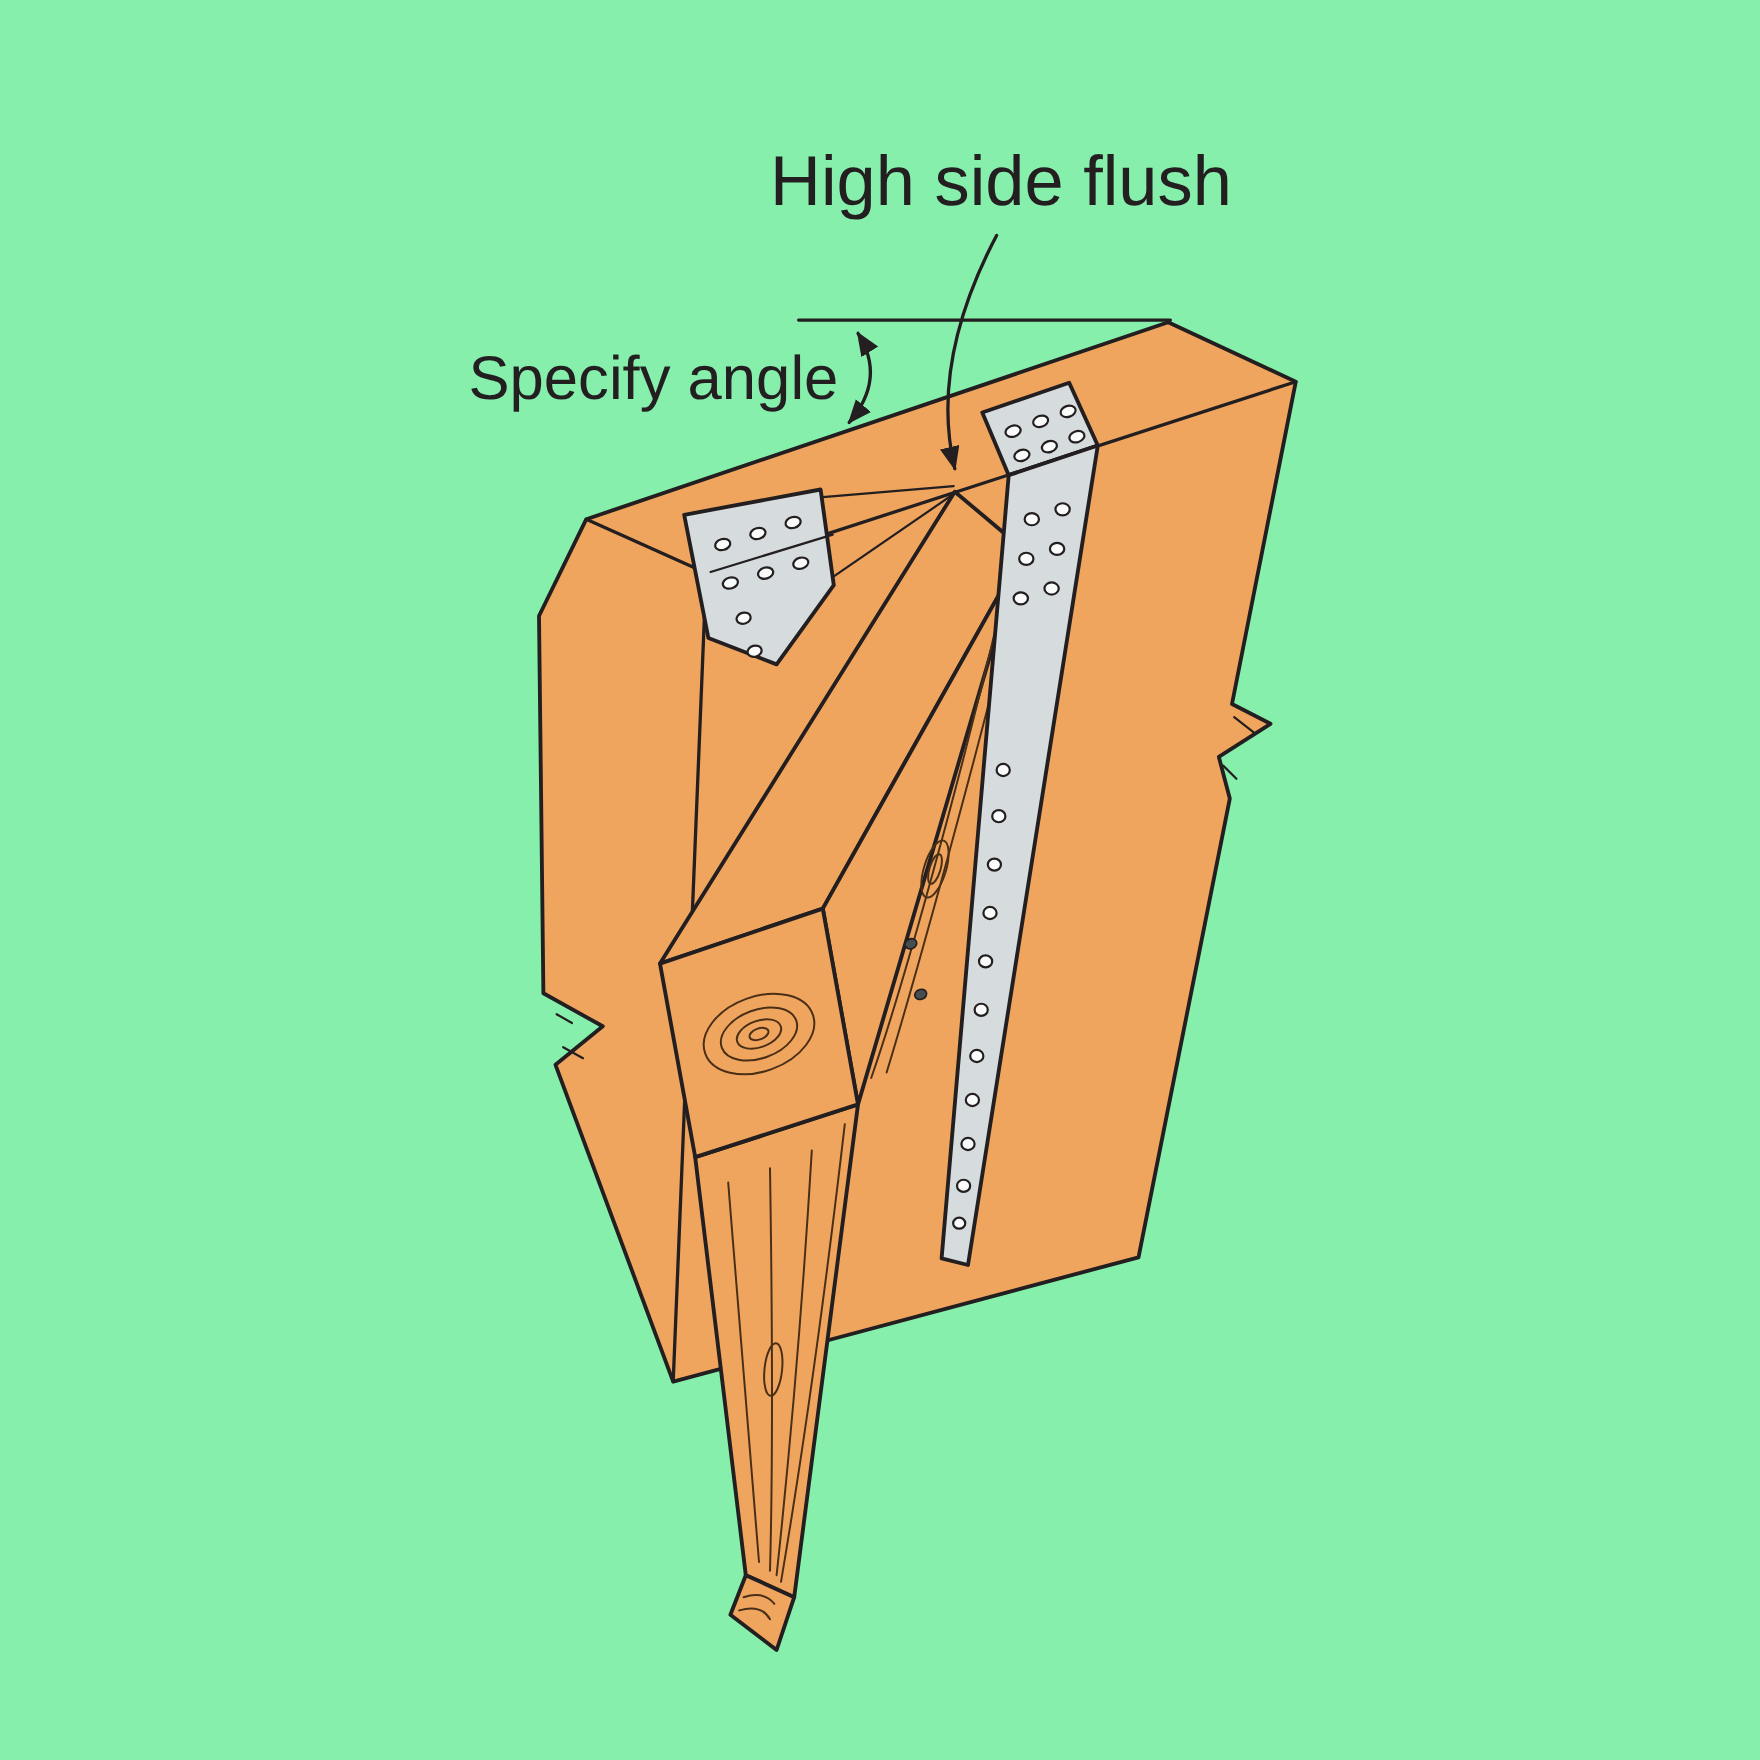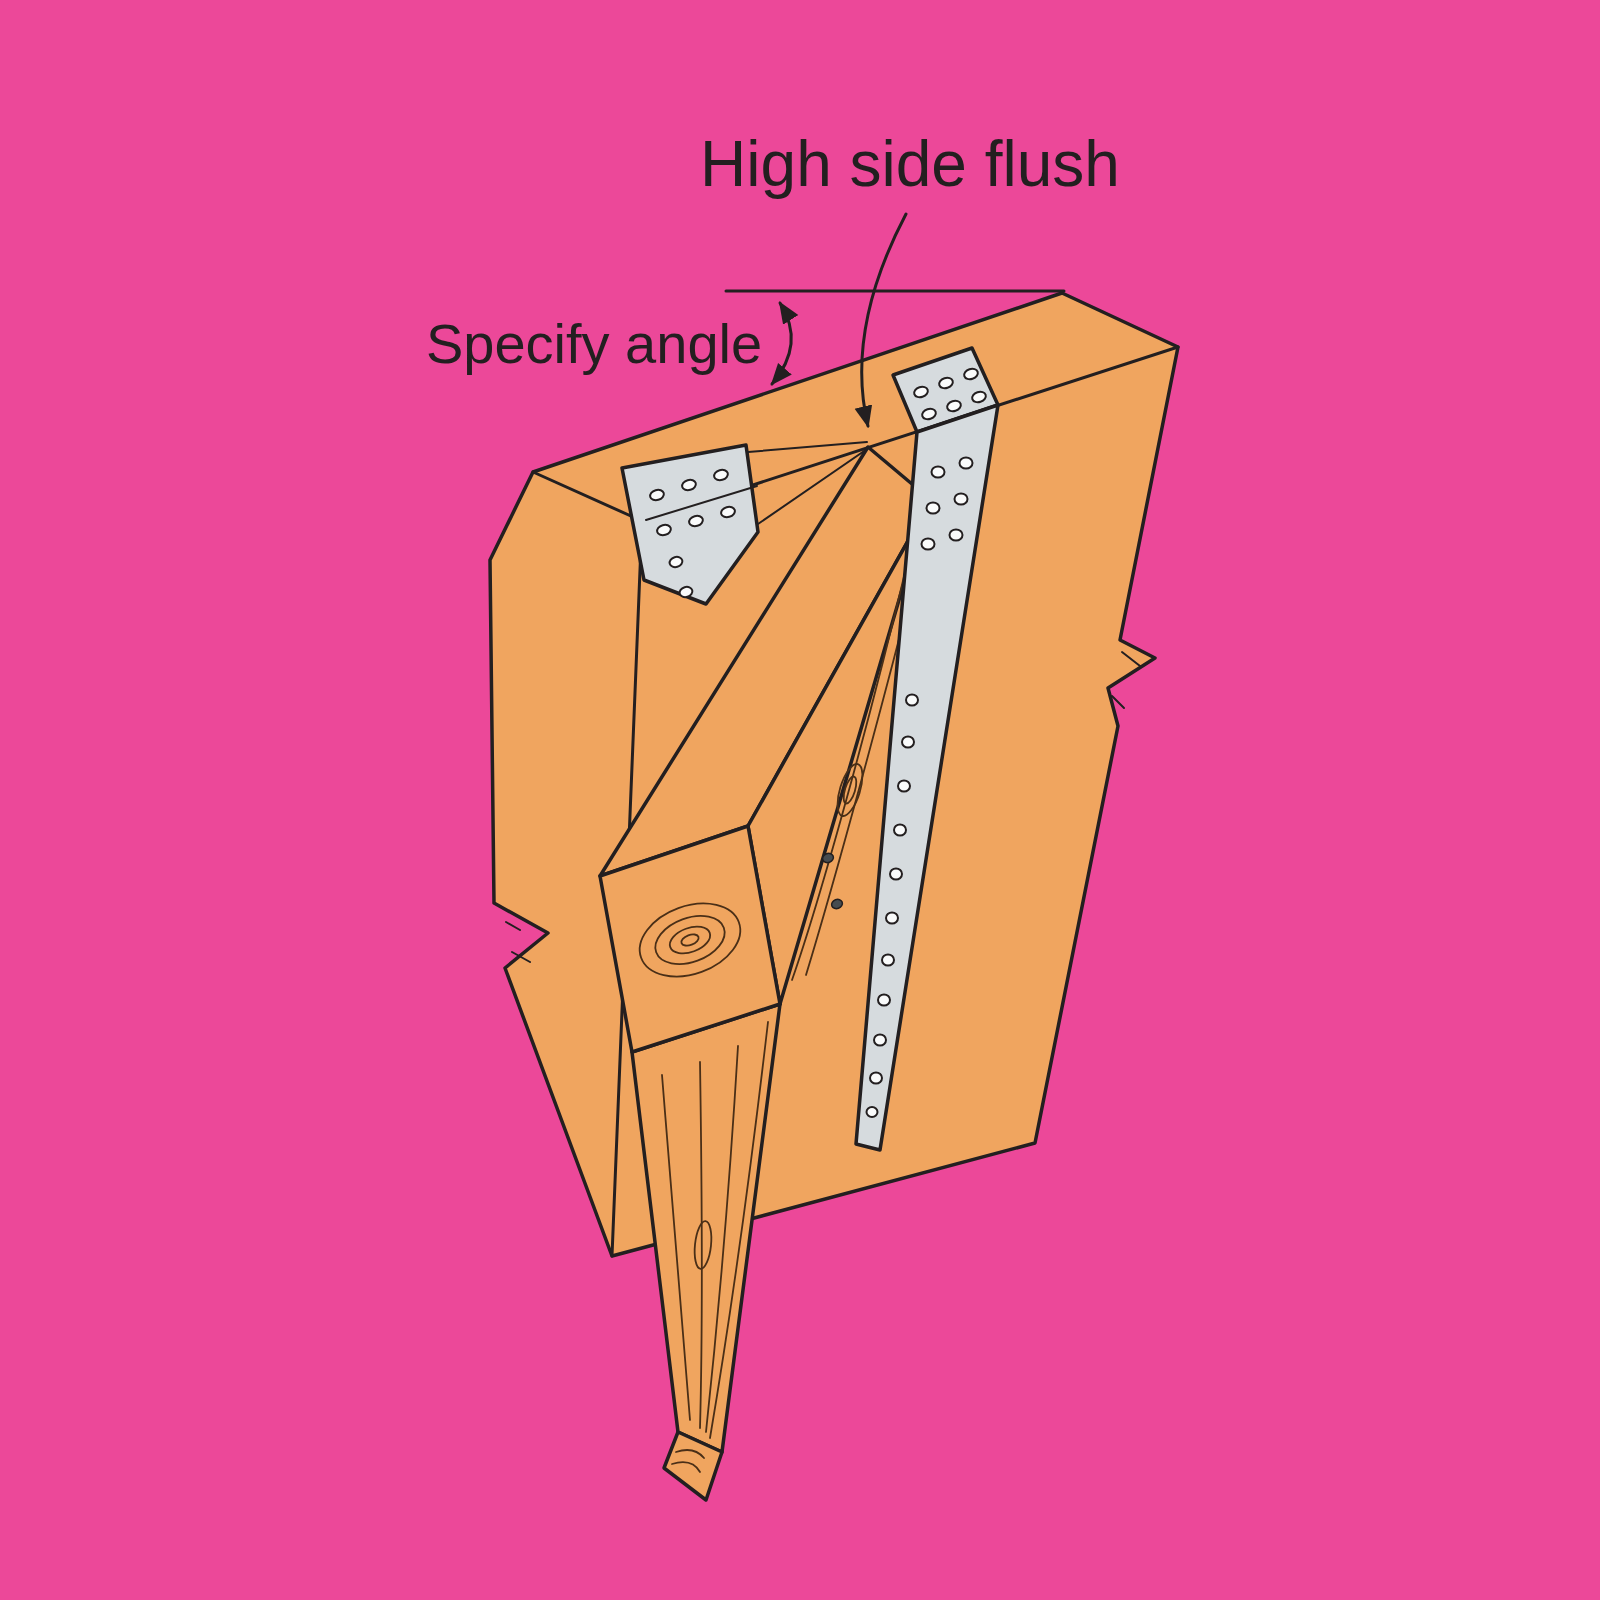--- a/index.html
+++ b/index.html
@@ -1,17 +1,17 @@
 <!DOCTYPE html>
 <html><head>
 <meta charset="utf-8">
 <style>
   html,body { margin:0; padding:0; background:#ffffff; }
   body { font-family:"Liberation Sans", sans-serif; }
-  .stage { position:relative; width:1600px; height:1600px; background:#ec4899; overflow:hidden; }
+  .stage { position:relative; width:1600px; height:1600px; background:#86efac; overflow:hidden; }
   svg { position:absolute; inset:0; }
   .ln   { stroke:#231F20; stroke-width:3.5; stroke-linejoin:round; stroke-linecap:round; }
   .ln2  { stroke:#231F20; stroke-width:3;   stroke-linejoin:round; stroke-linecap:round; fill:none; }
   .thin { stroke:#231F20; stroke-width:2;   fill:none; stroke-linecap:round; }
   .grain{ stroke:#4a2f17; stroke-width:1.8; fill:none; stroke-linecap:round; }
   .hole { fill:#FAFBFB; stroke:#231F20; stroke-width:2; }
   .nail { fill:#474c50; stroke:#231F20; stroke-width:1.5; }
   .anno { stroke:#231F20; stroke-width:3; fill:none; stroke-linecap:round; }
   text  { fill:#231F20; font-family:"Liberation Sans", sans-serif; font-weight:500; }
   .lbl-big   { font-size:64px; }

